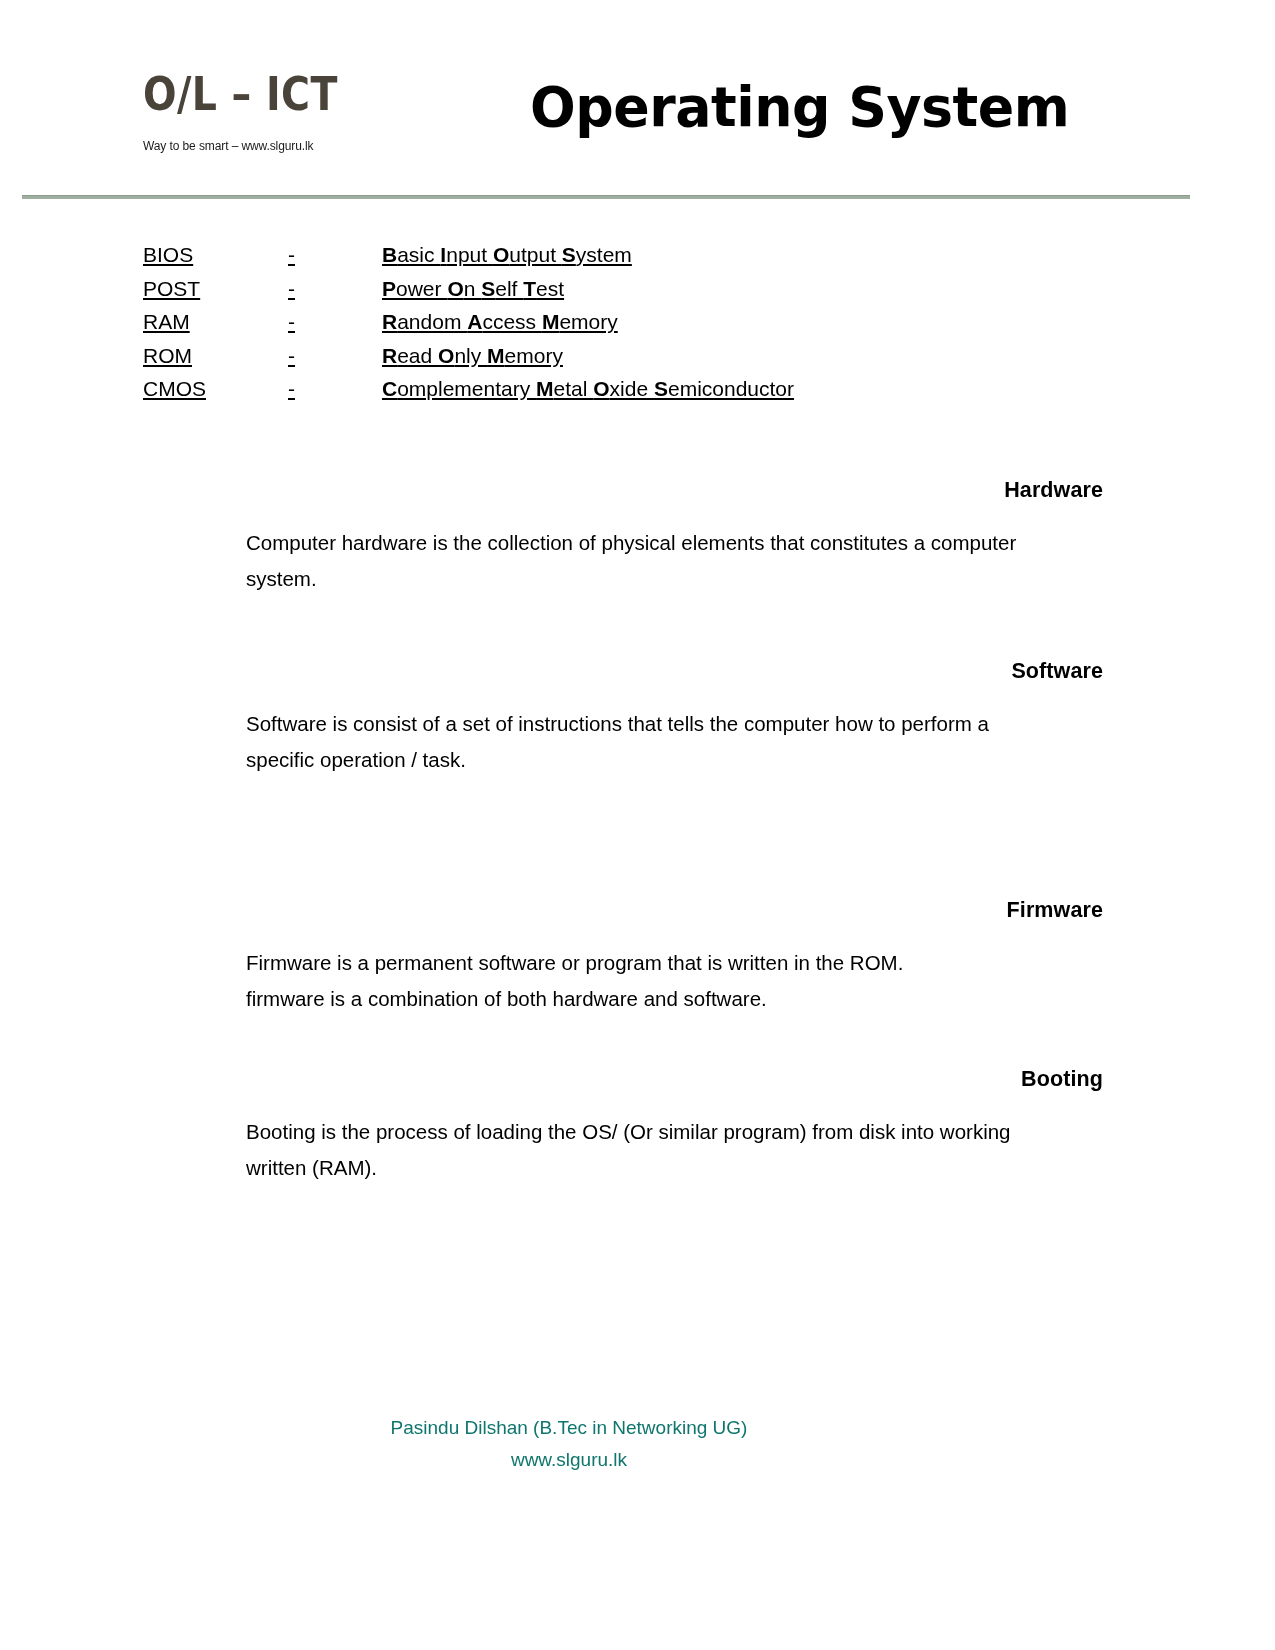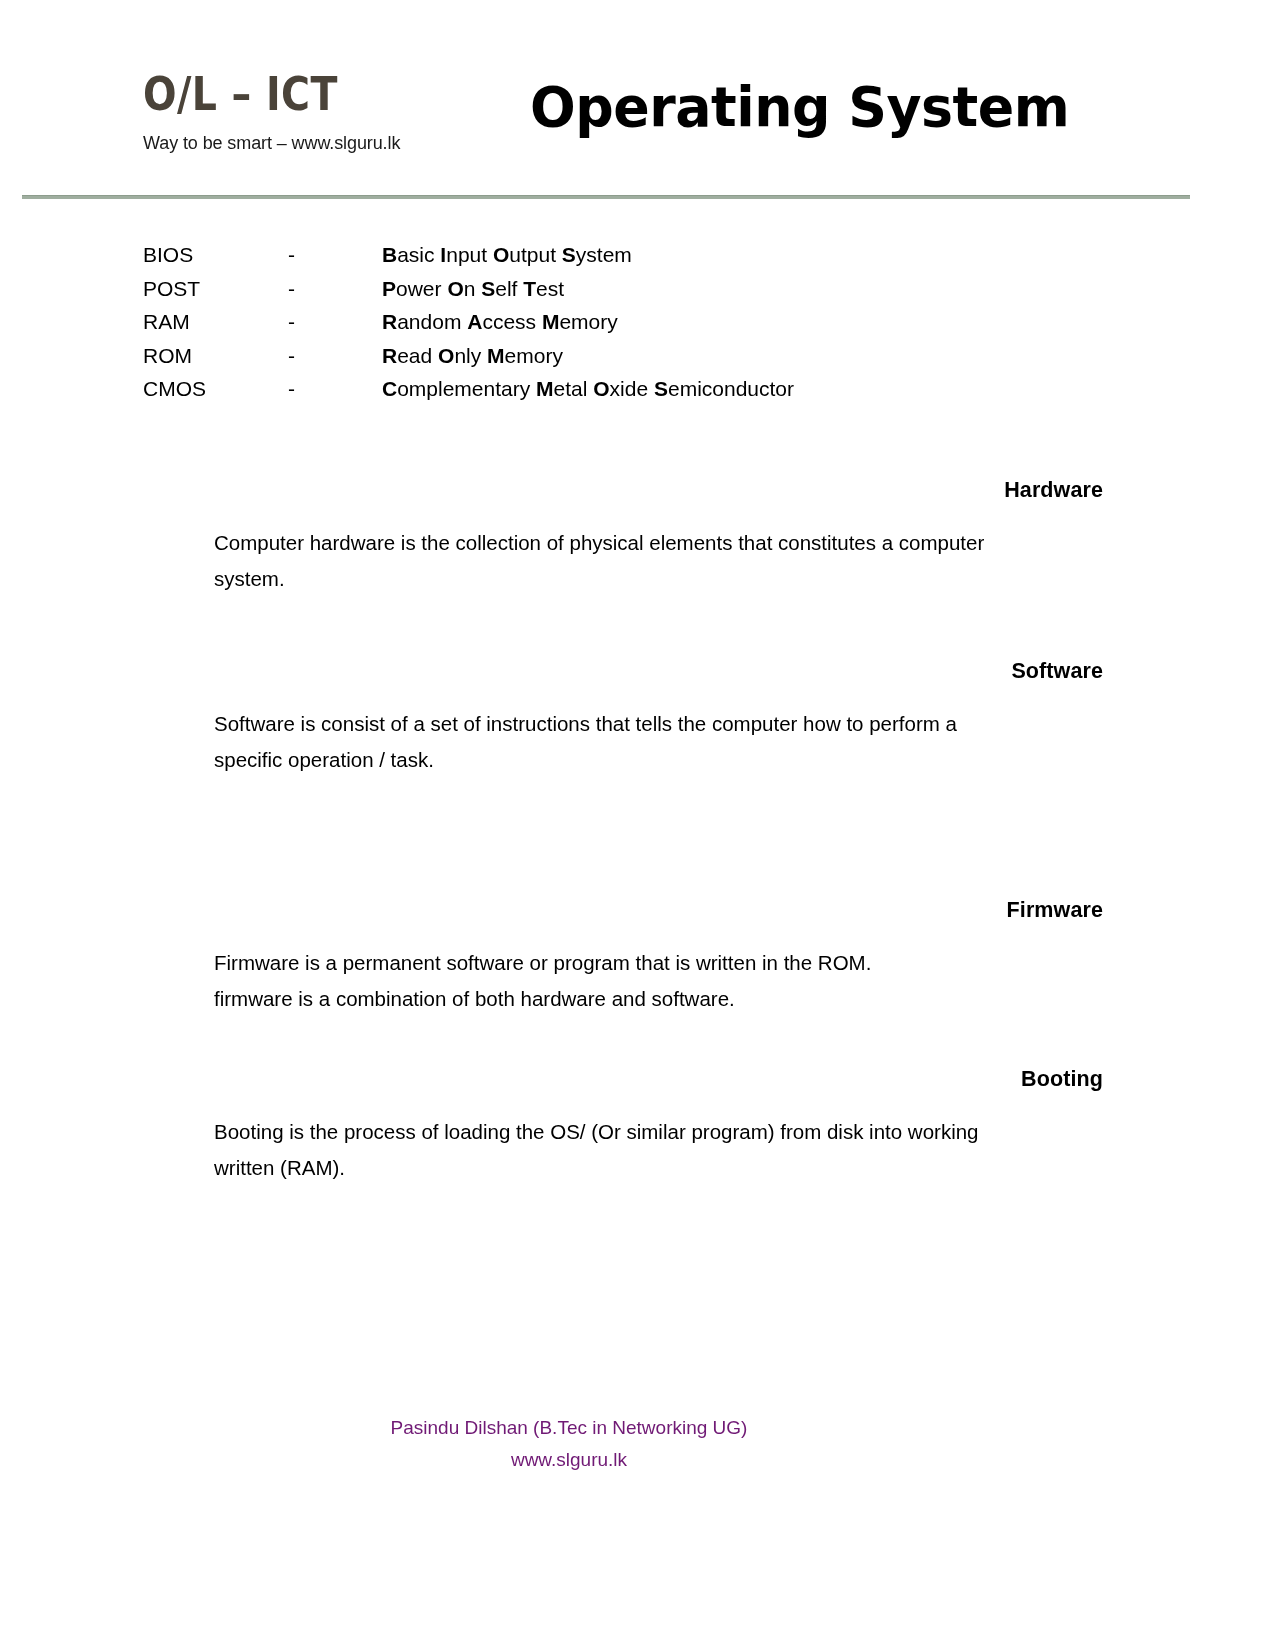--- a/index.html
+++ b/index.html
@@ -40,23 +40,23 @@
     font-weight: bold;
     font-size: 47px;
     line-height: 1.0;
     letter-spacing: 0.5px;
     color: #4a4339;
     transform: scaleX(0.84);
     transform-origin: left center;
     white-space: nowrap;
   }
   .brand-tagline {
-    margin-top: 16px;
+    margin-top: 22px;
     font-family: "Liberation Sans", sans-serif;
-    font-size: 18px;
+    font-size: 12px;
     color: #1a1a1a;
     white-space: nowrap;
     letter-spacing: -0.1px;
   }
   .doc-title {
     position: absolute;
     left: 530px;
     top: 78px;
     font-family: "DejaVu Sans", sans-serif;
     font-weight: bold;
@@ -86,20 +86,21 @@
     left: 143px;
     top: 243px;
     width: 960px;
   }
   .abbr-row {
     display: flex;
     align-items: baseline;
     height: 33.5px;
     font-size: 21px;
     color: #000;
+    text-decoration: underline;
   }
   .abbr-term {
     width: 145px;
     flex: 0 0 145px;
     white-space: nowrap;
   }
   .abbr-dash {
     width: 70px;
     flex: 0 0 70px;
   }
@@ -132,32 +133,33 @@
   .section-body {
     margin-left: 71px;
     margin-top: 22px;
     font-size: 20.5px;
     line-height: 36px;
     color: #000;
     max-width: 842px;
   }
   .section-body .line {
     white-space: nowrap;
+    margin-left: 32px;
   }
 
   
   .footer {
     position: absolute;
     left: 0;
     top: 1412px;
     width: 1138px;
     text-align: center;
     font-size: 19px;
     line-height: 32px;
-    color: #701a75;
+    color: #0f766e;
   }
 </style>
 </head>
 <body>
 
 <div class="page">
 
   <div class="header">
     <div class="brand">
       <div class="brand-logo">O/L – ICT</div>

